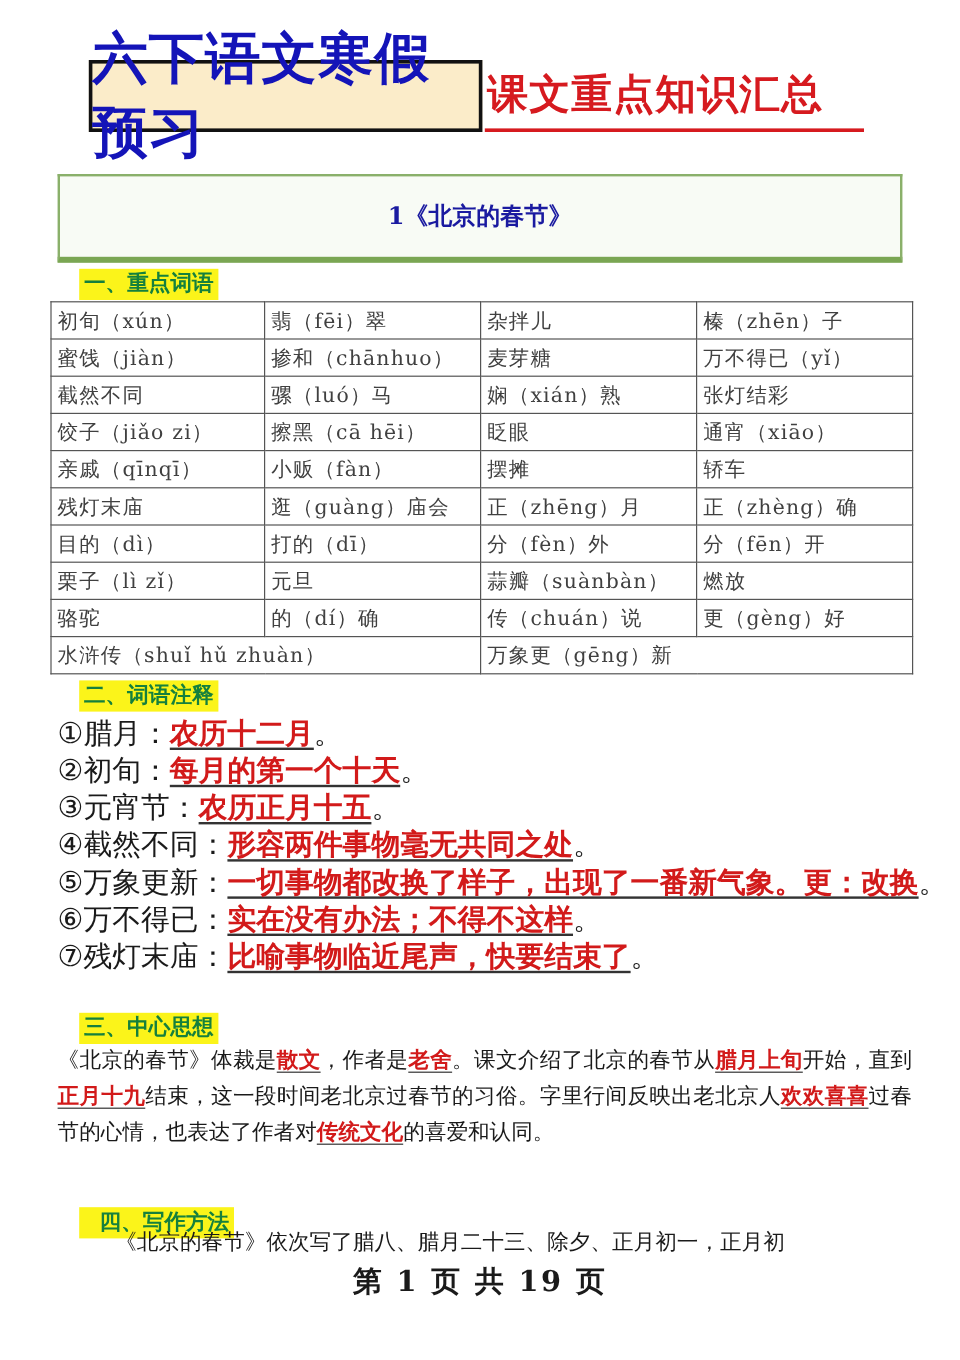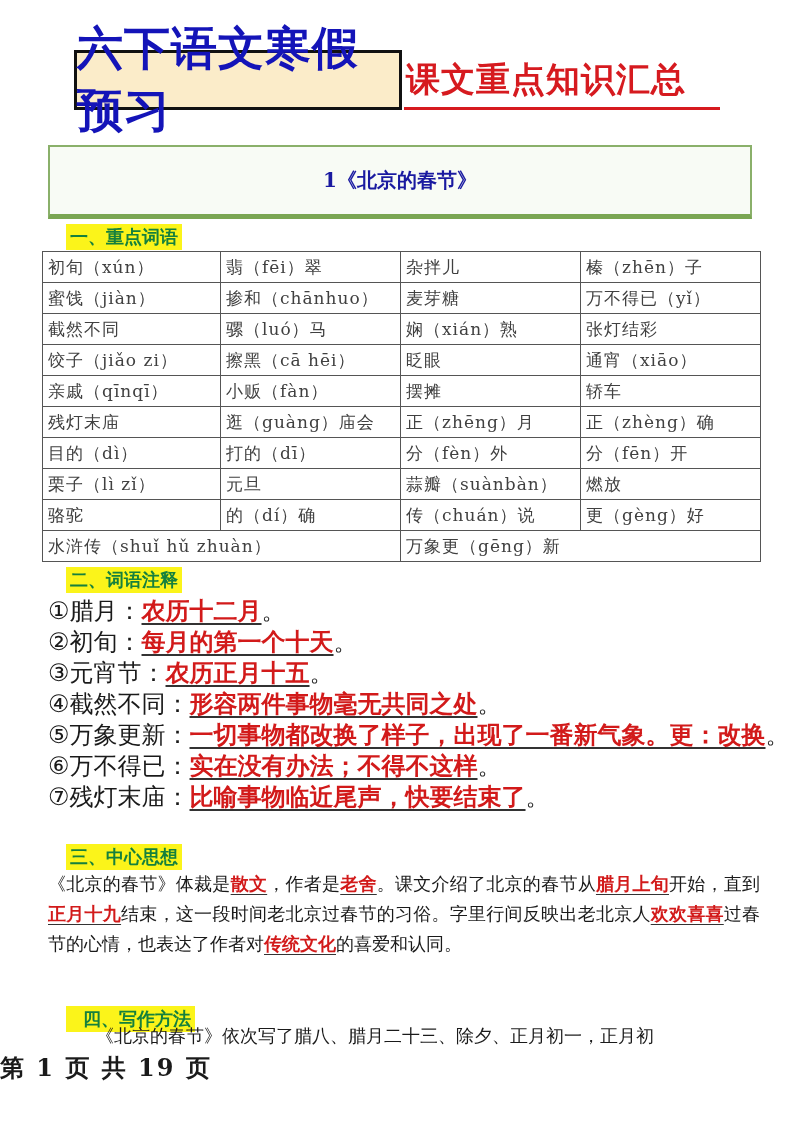--- a/index.html
+++ b/index.html
@@ -54,21 +54,21 @@
     .note { height: 31px; line-height: 31px; font-size: 24px; white-space: nowrap;
             font-family: "DejaVu Sans", sans-serif; color: #1a1a1a; }
     .note .term { }
     .note .def { color: #d21a1a; font-weight: bold; text-decoration: underline; text-decoration-color: #333; text-underline-offset: 4px; }
 
     
     .para { position: absolute; left: 48px; width: 712px; font-family: "DejaVu Sans", sans-serif;
             font-size: 18px; line-height: 30px; color: #1a1a1a; text-align: justify; }
     .hl { color: #d21a1a; font-weight: bold; text-decoration: underline; text-decoration-color: #333; text-underline-offset: 4px; }
 
-    .footer { position: absolute; left: 0; width: 800px; top: 1052px; 
+    .footer { position: absolute; left: 0; width: 800px; top: 1052px; text-align: center;
               font-family: "DejaVu Serif", serif; font-size: 24px; font-weight: bold; color: #1a1a1a; letter-spacing: 2px; }
   </style>
 </head>
 <body>
 
 <div class="banner">
   <div class="banner-left">六下语文寒假预习</div>
   <div class="banner-right">课文重点知识汇总</div>
   <div class="banner-underline"></div>
 </div>

